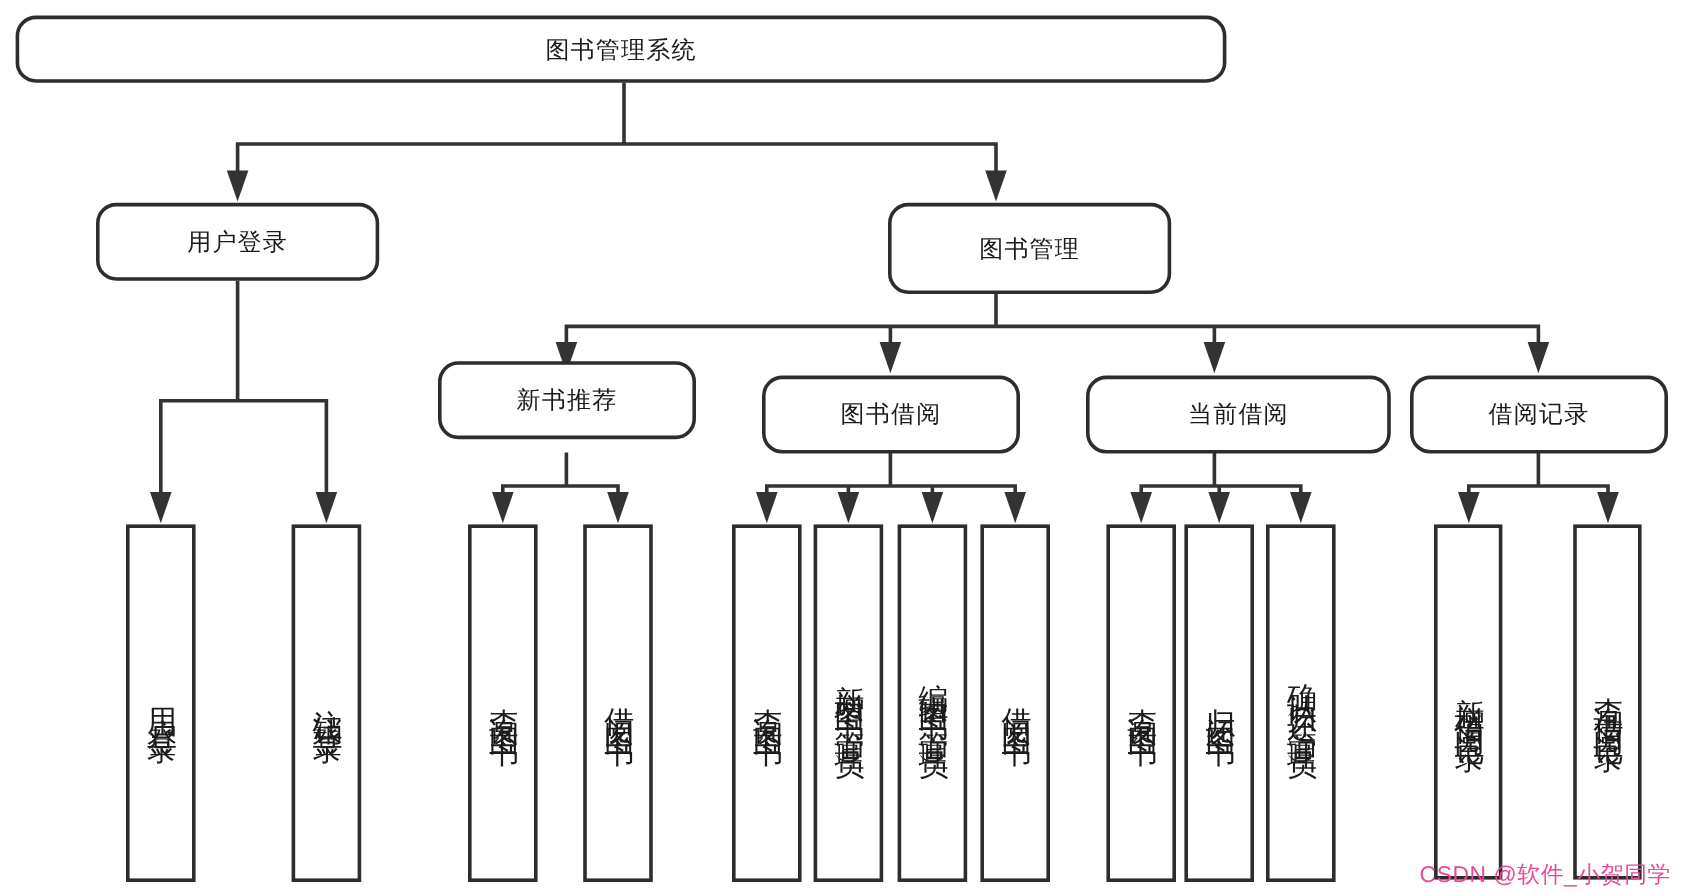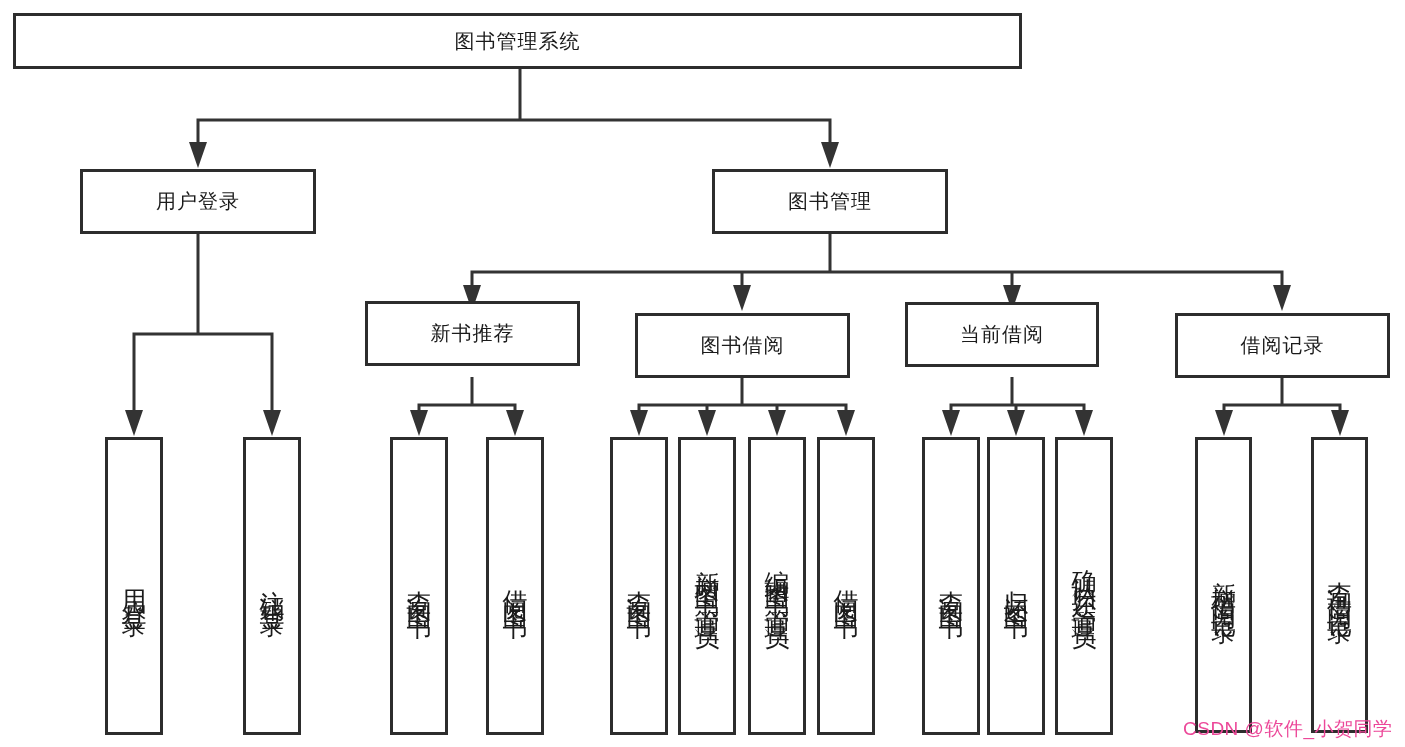--- a/index.html
+++ b/index.html
@@ -29,20 +29,21 @@
     color: #1b1b1b;
     display: flex;
     align-items: center;
     justify-content: center;
     text-align: center;
   }
   .hbox {
     font-size: 20px;
     letter-spacing: 1px;
     white-space: nowrap;
+    border-radius: 17px;
   }
   .vbox {
     writing-mode: vertical-rl;
     text-orientation: mixed;
     font-size: 25px;
     letter-spacing: 8px;
     line-height: 1;
   }
   #watermark {
     position: absolute;
@@ -99,25 +100,25 @@
       <polygon points="1007,410 1025,410 1016,436"></polygon>
       <polygon points="1075,410 1093,410 1084,436"></polygon>
       <polygon points="1215,410 1233,410 1224,436"></polygon>
       <polygon points="1331,410 1349,410 1340,436"></polygon>
     </g>
   </svg>
 
   <div class="box hbox" style="left:13px; top:13px; width:1009px; height:56px;">图书管理系统</div>
 
   <div class="box hbox" style="left:80px; top:169px; width:236px; height:65px;">用户登录</div>
-  <div class="box hbox" style="left:712px; top:169px; width:236px; height:65px;">图书管理</div>
+  <div class="box hbox" style="left:740px; top:169px; width:236px; height:76px;">图书管理</div>
 
   <div class="box hbox" style="left:365px; top:301px; width:215px; height:65px;">新书推荐</div>
   <div class="box hbox" style="left:635px; top:313px; width:215px; height:65px;">图书借阅</div>
-  <div class="box hbox" style="left:905px; top:302px; width:194px; height:65px;">当前借阅</div>
+  <div class="box hbox" style="left:905px; top:313px; width:254px; height:65px;">当前借阅</div>
   <div class="box hbox" style="left:1175px; top:313px; width:215px; height:65px;">借阅记录</div>
 
   <div class="box vbox" style="left:105px; top:437px; width:58px; height:298px;">用户登录</div>
   <div class="box vbox" style="left:243px; top:437px; width:58px; height:298px;">注销登录</div>
 
   <div class="box vbox" style="left:390px; top:437px; width:58px; height:298px;">查询图书</div>
   <div class="box vbox" style="left:486px; top:437px; width:58px; height:298px;">借阅图书</div>
 
   <div class="box vbox" style="left:610px; top:437px; width:58px; height:298px;">查询图书</div>
   <div class="box vbox" style="left:678px; top:437px; width:58px; height:298px;">新增图书（管理员）</div>

